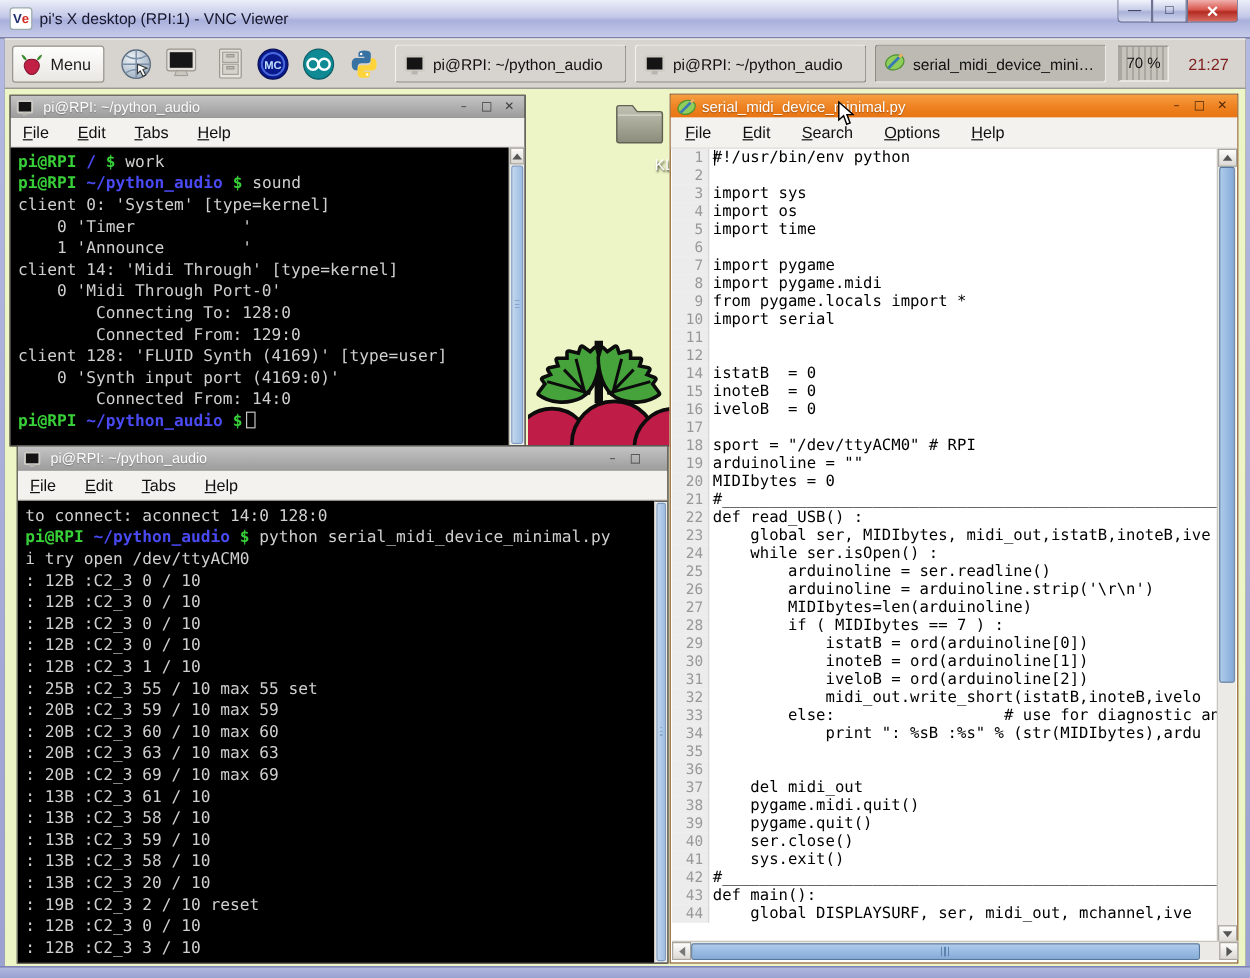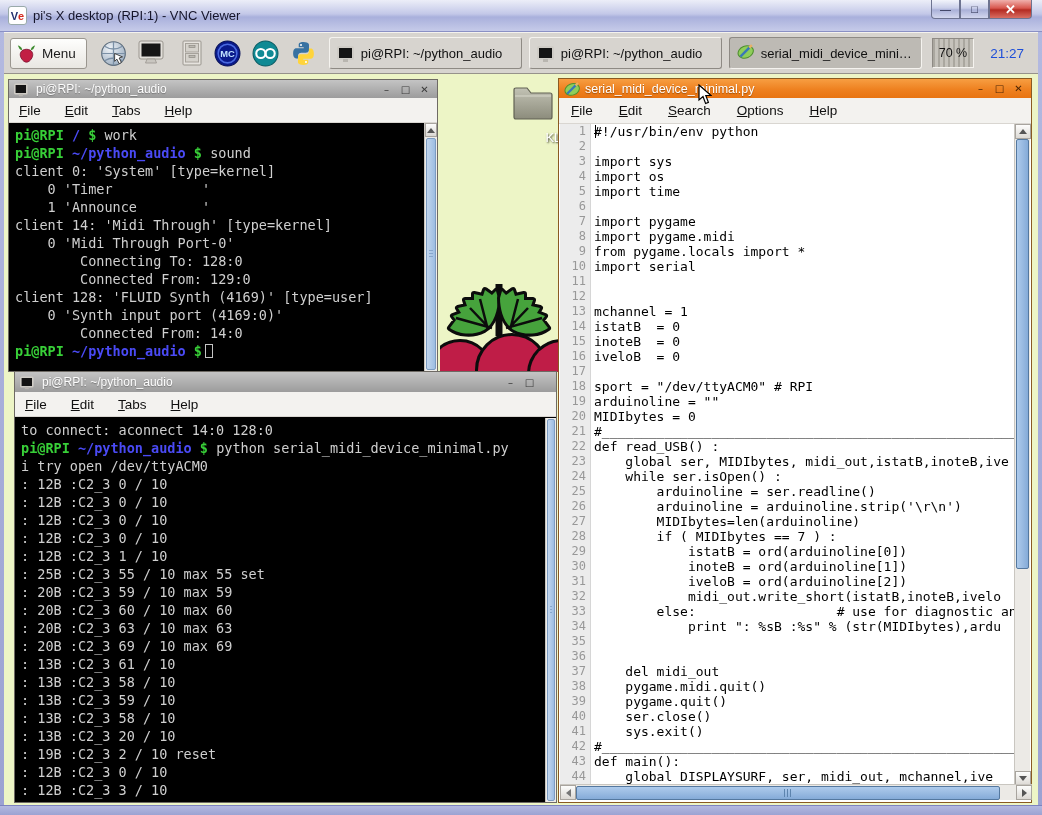--- a/index.html
+++ b/index.html
@@ -41,21 +41,21 @@
   .win-btn { width:193px; height:32px; display:flex; align-items:center; gap:7px; padding:0 7px;
     background:#d7d4cf; border:1px solid; border-color:#f5f3ef #8e8a84 #8e8a84 #f5f3ef;
     border-radius:3px; font-size:13px; color:#111; overflow:hidden; white-space:nowrap; }
   .win-btn.active { background:#bdbab4; border-color:#8e8a84 #f5f3ef #f5f3ef #8e8a84; }
   .win-btn .lbl { overflow:hidden; text-overflow:ellipsis; }
   .cpu-meter { width:45px; height:30px; margin-left:4px; position:relative;
     border:1px solid; border-color:#8e8a84 #f5f3ef #f5f3ef #8e8a84;
     background:repeating-linear-gradient(90deg,#aaa79f 0 2px,#c6c3bc 2px 5px); }
   .cpu-meter span { position:absolute; inset:0; display:flex; align-items:center;
     justify-content:center; font-size:12.5px; color:#111; }
-  .clock { font-size:13.5px; color:#1d4ed8; margin:0 8px 0 10px; }
+  .clock { font-size:13.5px; color:#7f1d1d; margin:0 8px 0 10px; }
 
   
   .wallpaper { position:absolute; left:4px; top:74px; width:1034px; height:731px; background:#edf5c6; }
   .rpi-logo { position:absolute; left:440px; top:266px; width:118px; height:106px; }
   .folder { position:absolute; left:512px; top:86px; width:42px; height:36px; }
   .folder-label { position:absolute; left:524px; top:130px; width:66px; text-align:center;
     font-size:13px; color:#fff; text-shadow:1px 1px 2px #3c3c2c; }
 
   
   .menu-item { cursor:default; }
@@ -382,24 +382,20 @@
         </div>
         <div class="ed-line">
           <span class="ed-num">11</span>
           <span class="ed-text"></span>
         </div>
         <div class="ed-line">
           <span class="ed-num">12</span>
           <span class="ed-text"></span>
         </div>
         <div class="ed-line">
-          <span class="ed-num">13</span>
-          <span class="ed-text">mchannel = 1</span>
-        </div>
-        <div class="ed-line">
           <span class="ed-num">14</span>
           <span class="ed-text">istatB  = 0</span>
         </div>
         <div class="ed-line">
           <span class="ed-num">15</span>
           <span class="ed-text">inoteB  = 0</span>
         </div>
         <div class="ed-line">
           <span class="ed-num">16</span>
           <span class="ed-text">iveloB  = 0</span>

